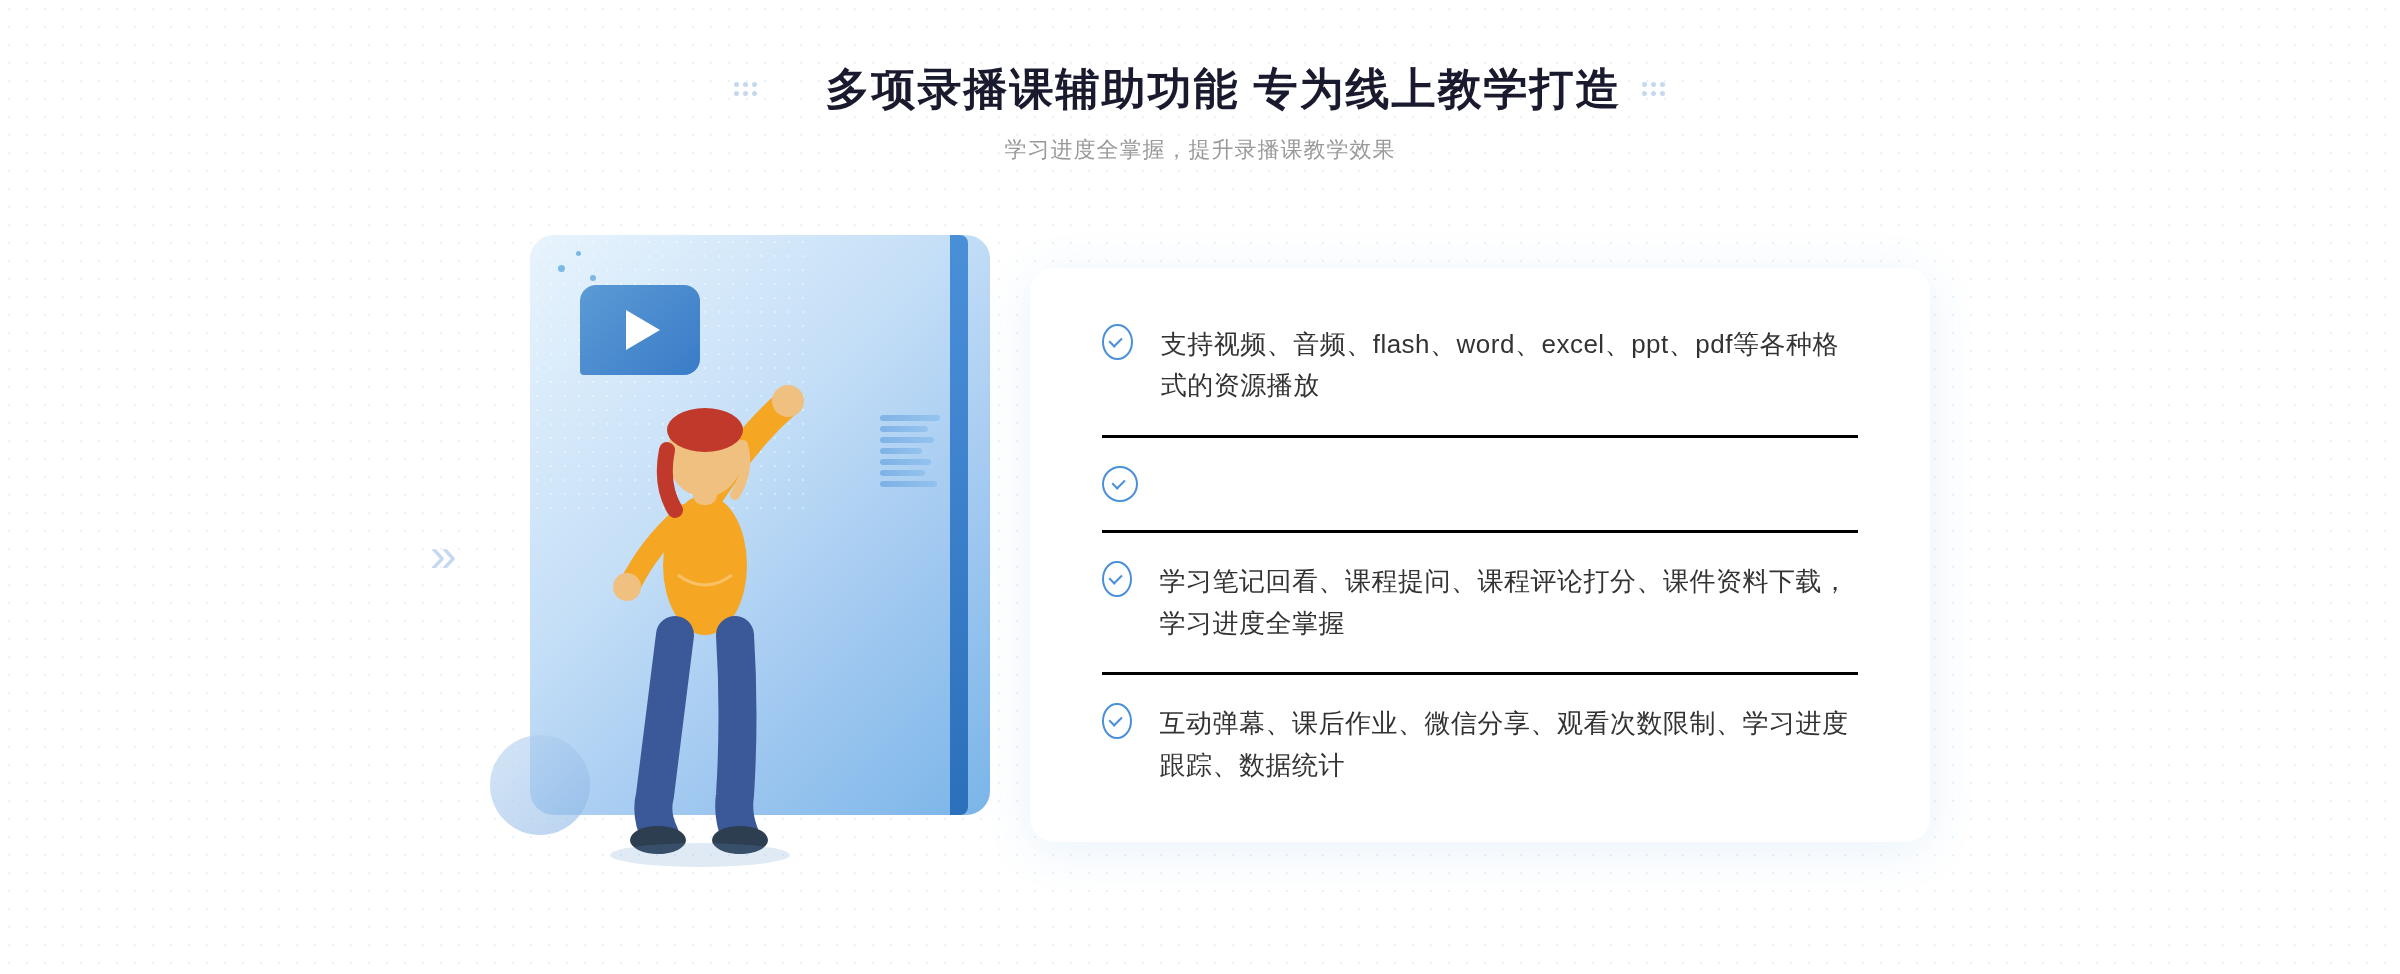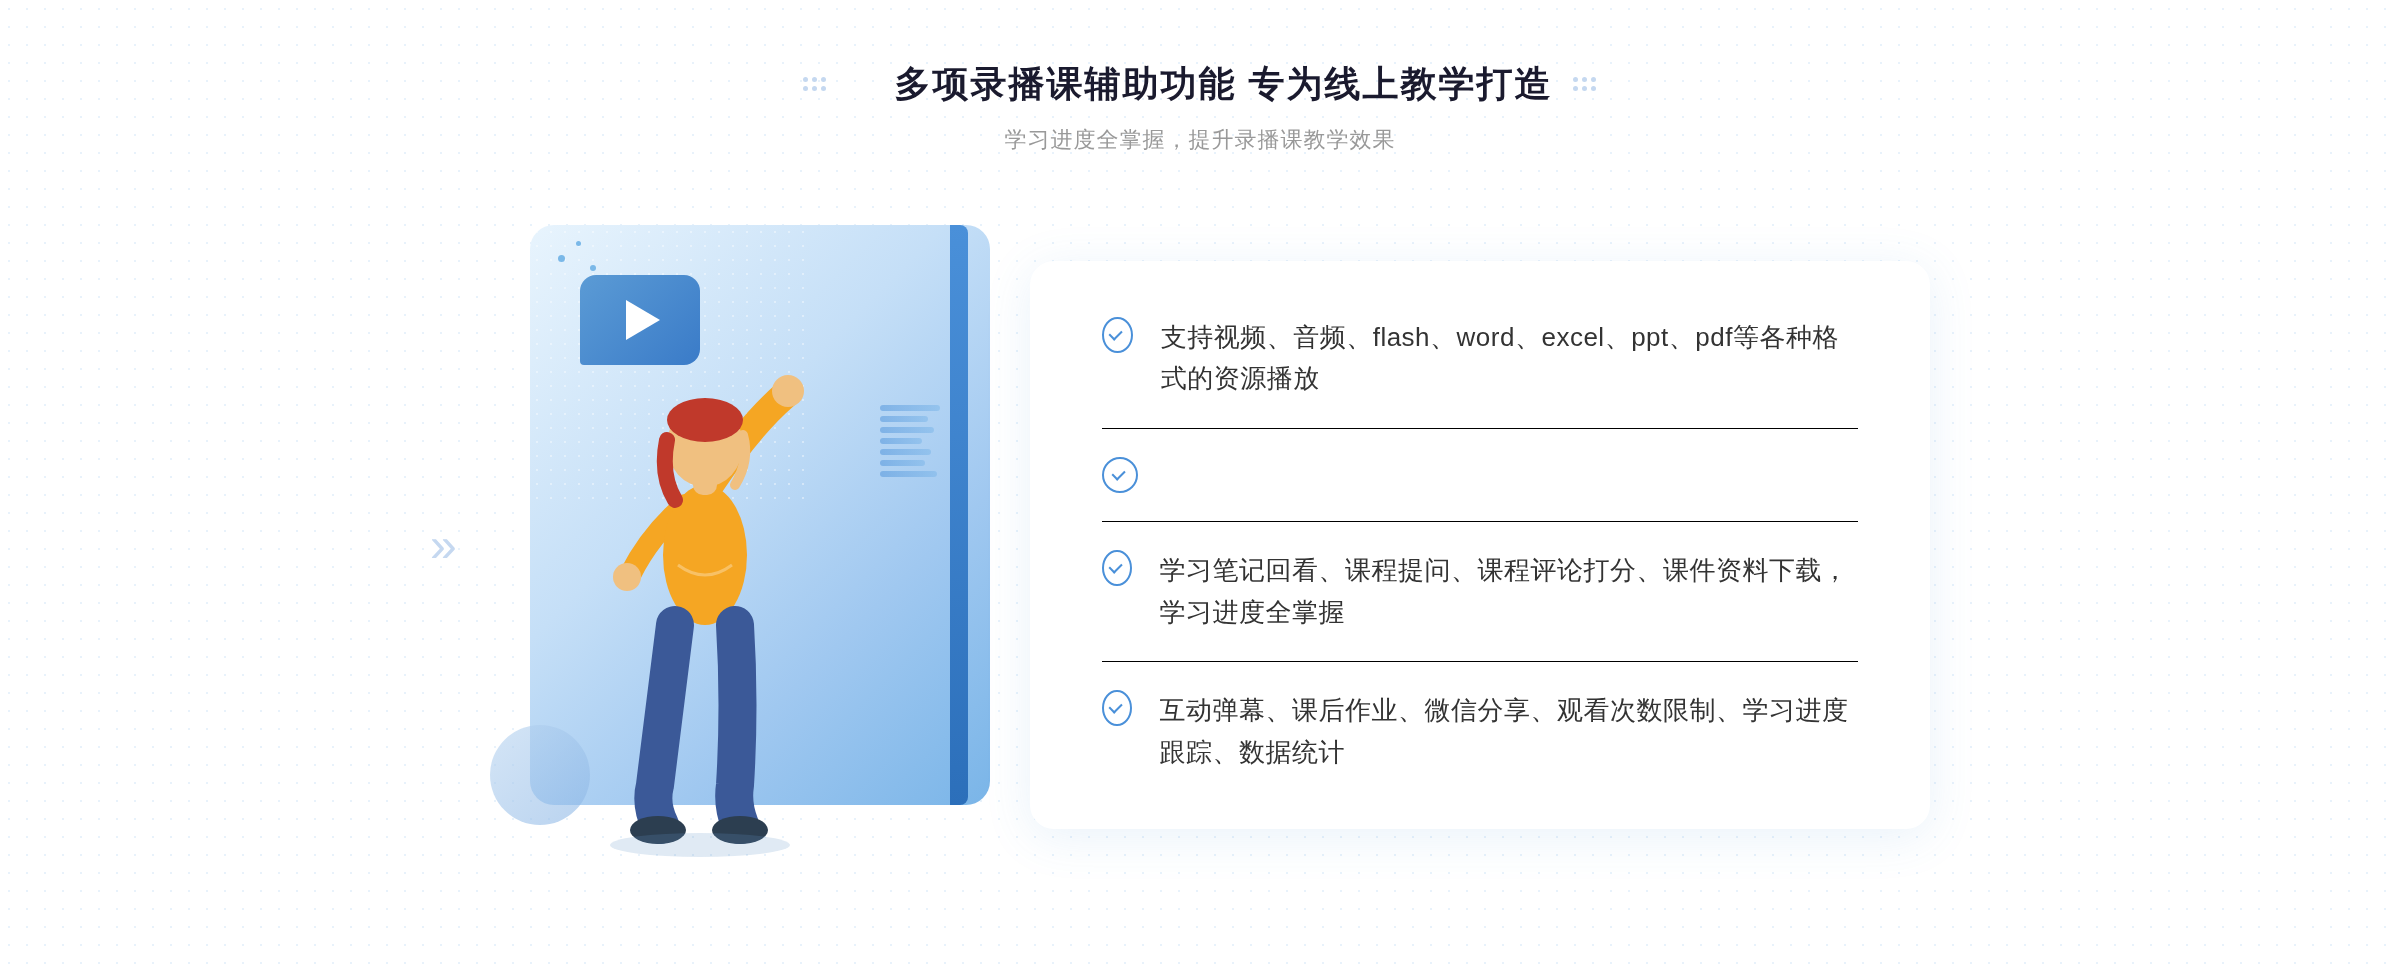--- a/index.html
+++ b/index.html
@@ -65,21 +65,21 @@
     }
 
     .dot {
       width: 5px;
       height: 5px;
       border-radius: 50%;
       background-color: #c5d8f0;
     }
 
     .main-title {
-      font-size: 36px;
+      font-size: 44px;
       font-weight: 700;
       color: #1a1a2e;
       letter-spacing: 2px;
       margin-left: 47px;
     }
 
     .subtitle {
       font-size: 22px;
       color: #999999;
       letter-spacing: 1px;
@@ -215,21 +215,21 @@
       position: relative;
       z-index: 2;
       margin-left: -20px;
     }
 
     .feature-item {
       display: flex;
       align-items: flex-start;
       gap: 28px;
       padding: 28px 0;
-      border-bottom: 1px solid #000000;
+      border-bottom: 3px solid #000000;
     }
 
     .feature-item:last-child {
       border-bottom: none;
       padding-bottom: 0;
     }
 
     .feature-item:first-child {
       padding-top: 0;
     }

